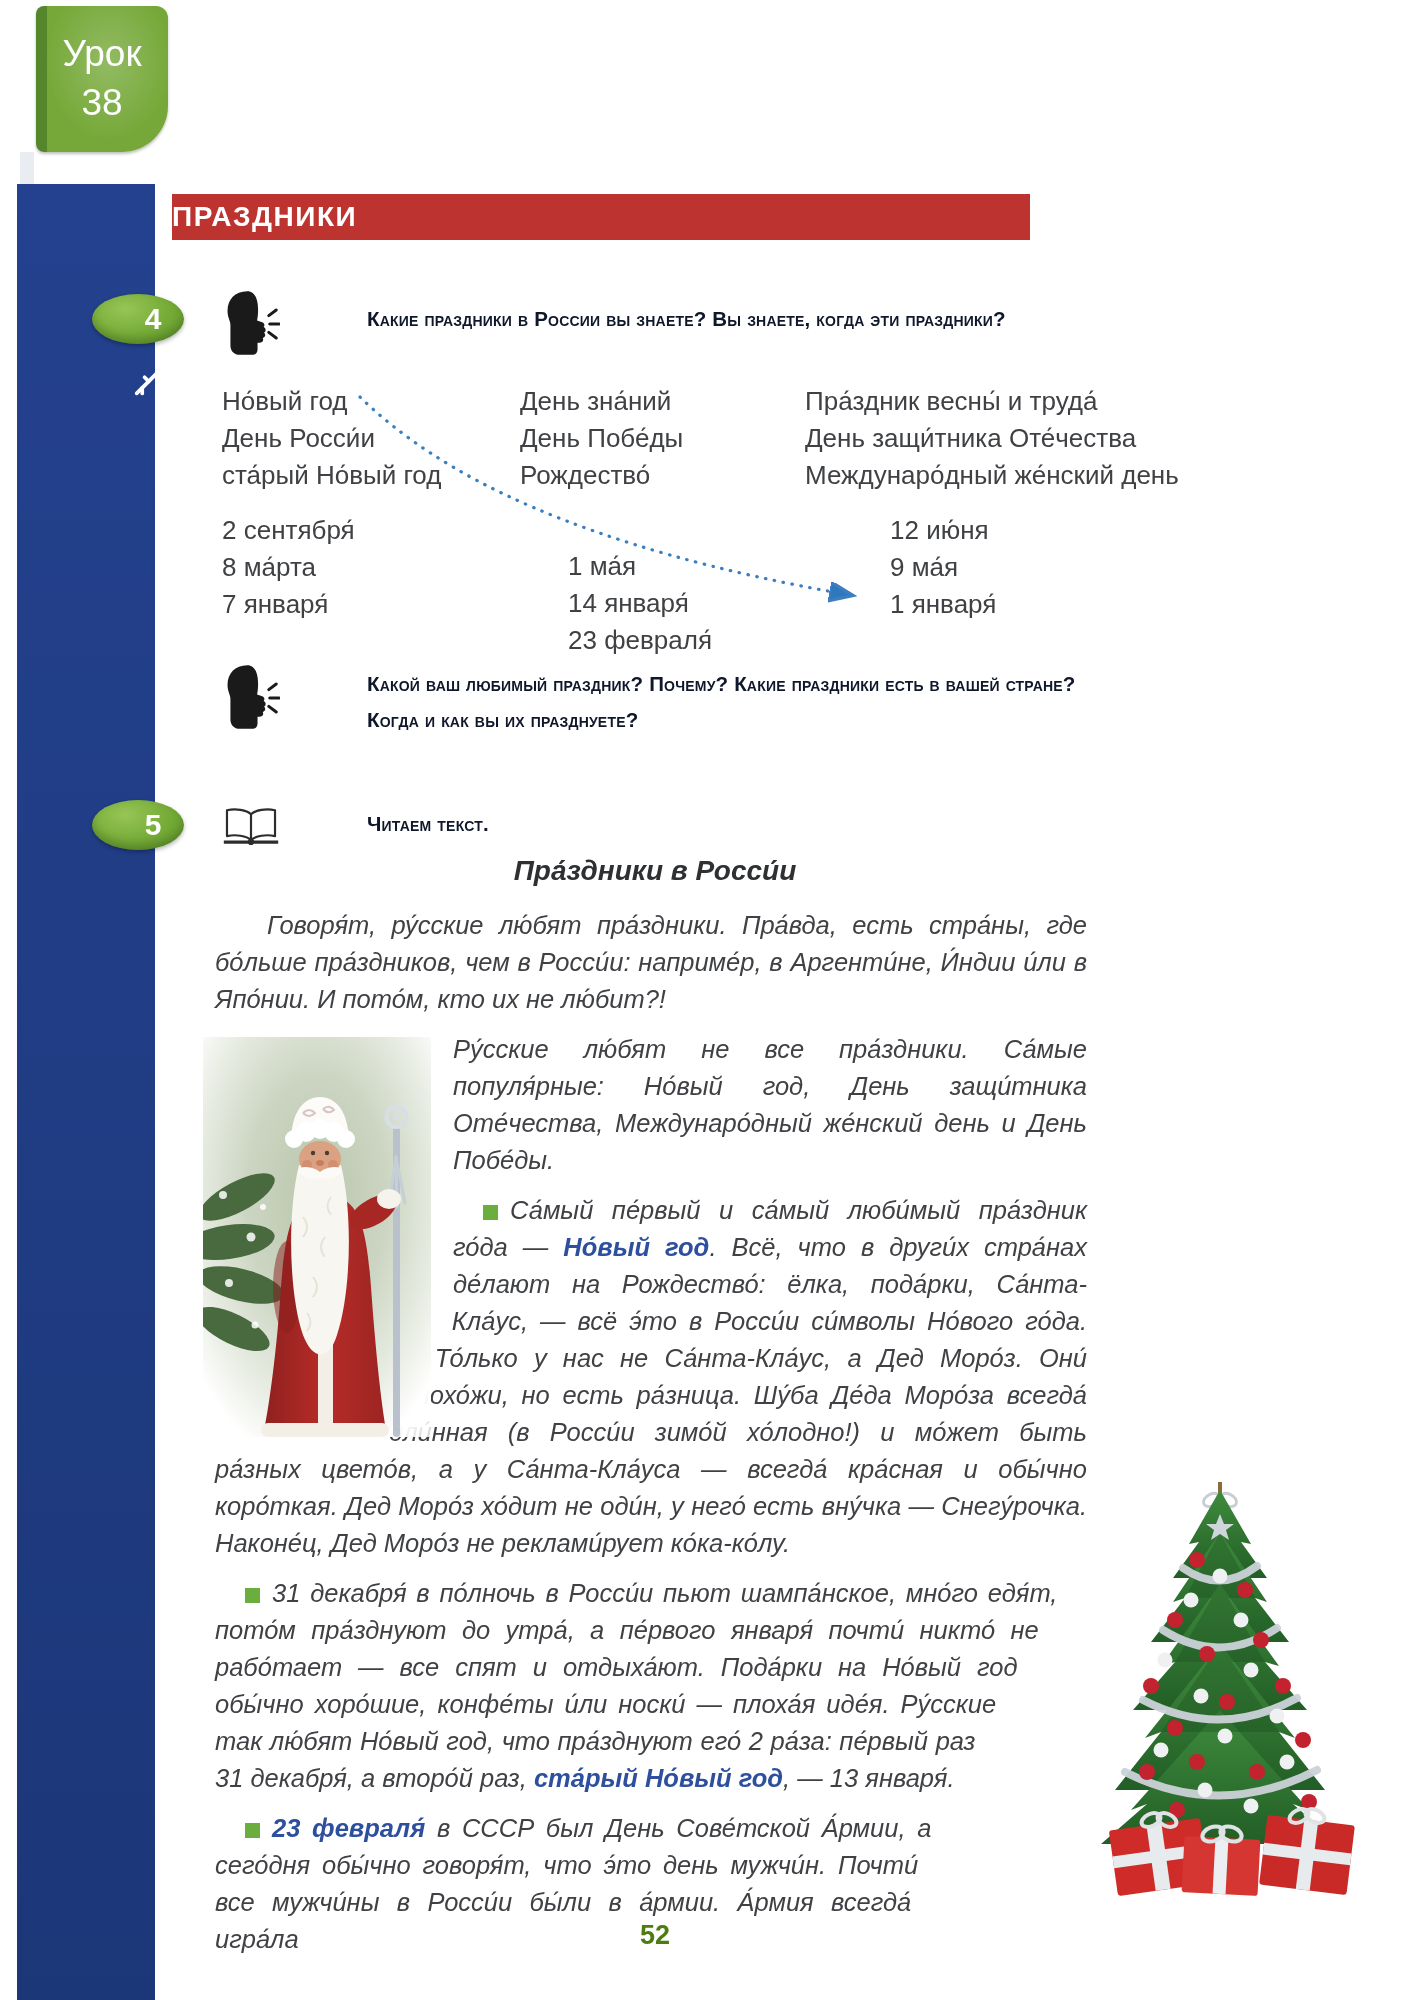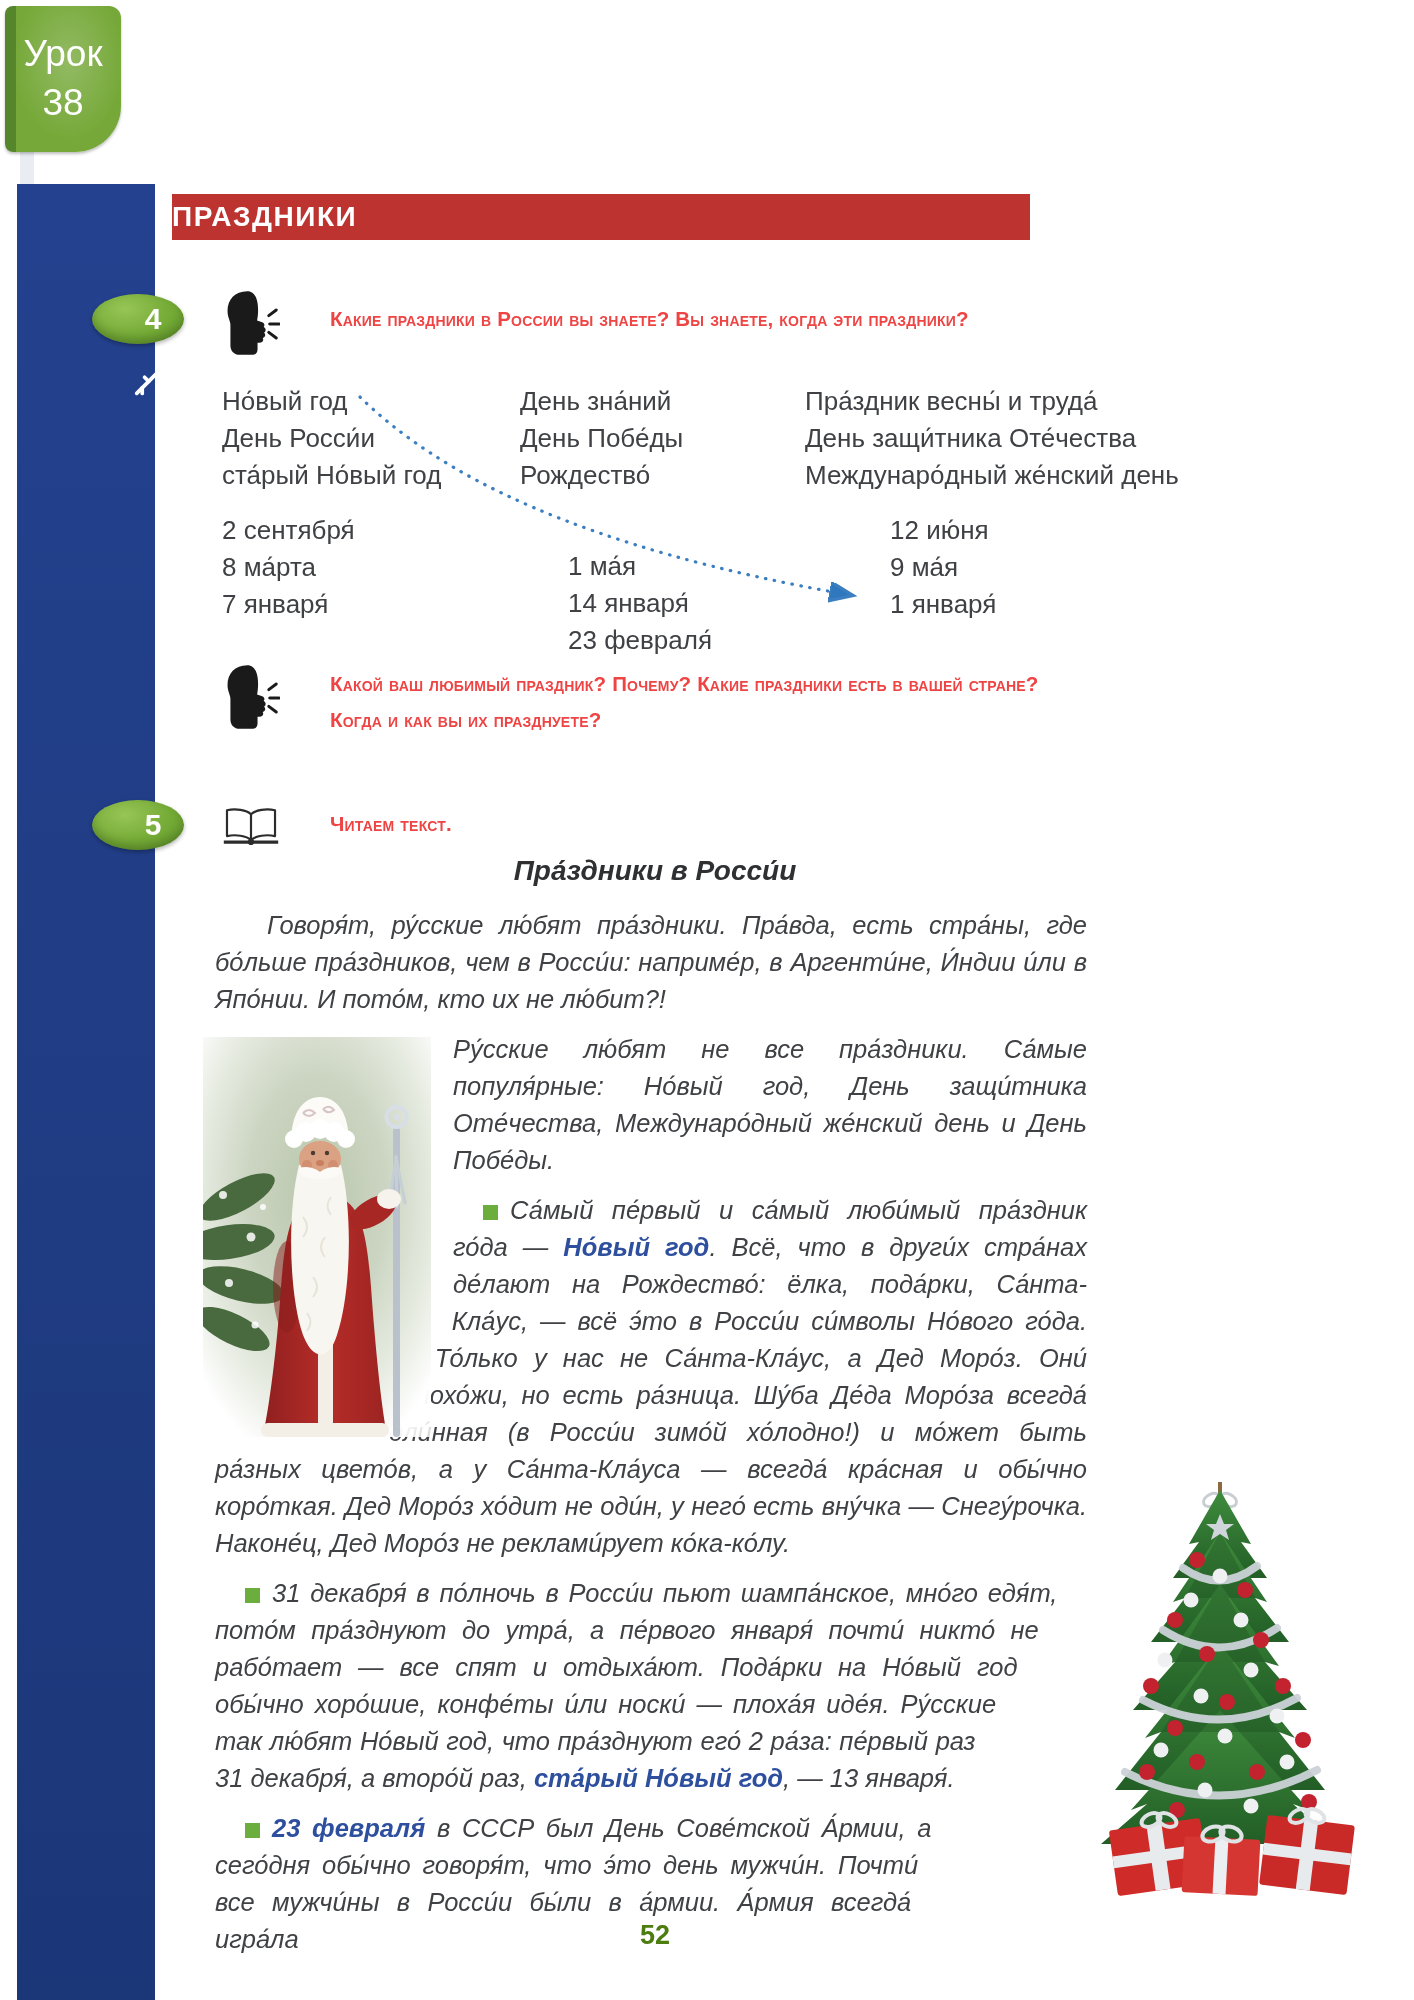--- a/index.html
+++ b/index.html
@@ -1,20 +1,20 @@
 <!DOCTYPE html>
 <html style="--sidebar-blue: #24418f; --banner-red: #bd3330; --tab-green: #75a838; --tab-green-dark: #55862c; --badge-green: #74aa36; --accent-blue: #2d4f9e; --bullet-green: #6cae3d; --arrow-blue: #3c7fc0; --text-gray: #3f4144;"><head>
 <meta charset="utf-8">
 <style>
   html,body{margin:0;padding:0;background:#fff;}
   .page{position:relative;width:1414px;height:2000px;background:#fff;overflow:hidden;
         font-family:"Liberation Sans",sans-serif;color:var(--text-gray,#3f4144);}
 
   
-  .lesson-tab{position:absolute;left:5px;top:6px;width:116px;height:146px;
+  .lesson-tab{position:absolute;left:36px;top:6px;width:132px;height:146px;
     background:radial-gradient(ellipse at 55% 38%,rgba(255,255,255,.22),transparent 62%),
                linear-gradient(90deg,var(--tab-green-dark,#55862c) 0 11px,var(--tab-green,#75a838) 11px);
     border-radius:8px 12px 46px 8px;display:flex;flex-direction:column;align-items:center;
     justify-content:center;color:#fff;font-size:37px;line-height:1.32;box-shadow:0 2px 3px rgba(0,0,0,.25);}
   .spine-mark{position:absolute;left:20px;top:152px;width:14px;height:32px;background:#e9ecf1;}
 
   
   .sidebar{position:absolute;left:17px;top:184px;width:138px;height:1816px;
     background:linear-gradient(180deg,var(--sidebar-blue,#24418f),#1c3778);}
 
@@ -30,22 +30,22 @@
     padding-left:30px;box-sizing:border-box;
     box-shadow:inset 0 -5px 9px rgba(0,0,0,.18),0 2px 4px rgba(0,0,0,.3);}
   .badge4{top:294px;} .badge5{top:800px;}
 
   .icon{position:absolute;}
   .speak1{left:222px;top:288px;} .speak2{left:222px;top:662px;}
   .key-icon{left:133px;top:350px;}
   .book-icon{left:222px;top:805px;}
 
   
-  .question,.instruction{position:absolute;font-weight:700;color:#ef4444;
-    font-variant:small-caps;font-size:20.5px;letter-spacing:.2px;white-space:nowrap;}
+  .question,.instruction{position:absolute;font-weight:700;color:#0f172a;
+    font-variant:small-caps;font-size:20.5px;letter-spacing:.2px;white-space:nowrap;margin-left:37px;}
   .q4{left:330px;top:307px;}
   .q2a{left:330px;top:672px;} .q2b{left:330px;top:708px;}
   .instruction{left:330px;top:812px;}
 
   
   .col{position:absolute;font-size:26px;line-height:37px;white-space:nowrap;}
   .hol-c1{left:222px;top:383px;} .hol-c2{left:520px;top:383px;} .hol-c3{left:805px;top:383px;}
   .dat-c1{left:222px;top:512px;} .dat-c2{left:568px;top:512px;margin-top:36px;} .dat-c3{left:890px;top:512px;}
 
   .arrow-overlay{position:absolute;left:0;top:0;pointer-events:none;}

